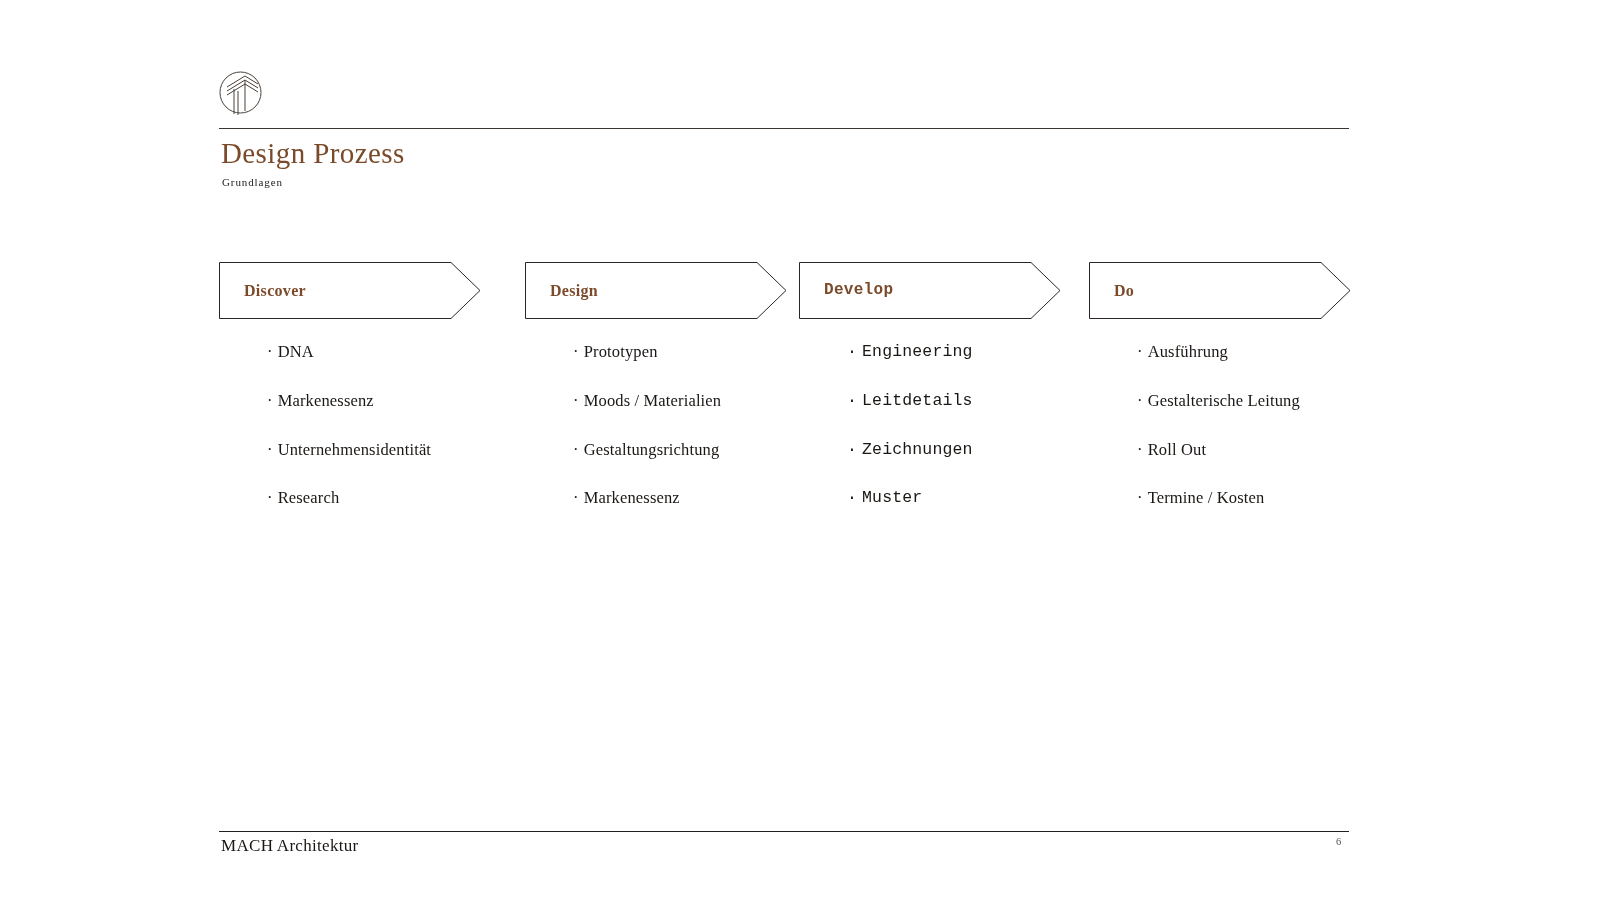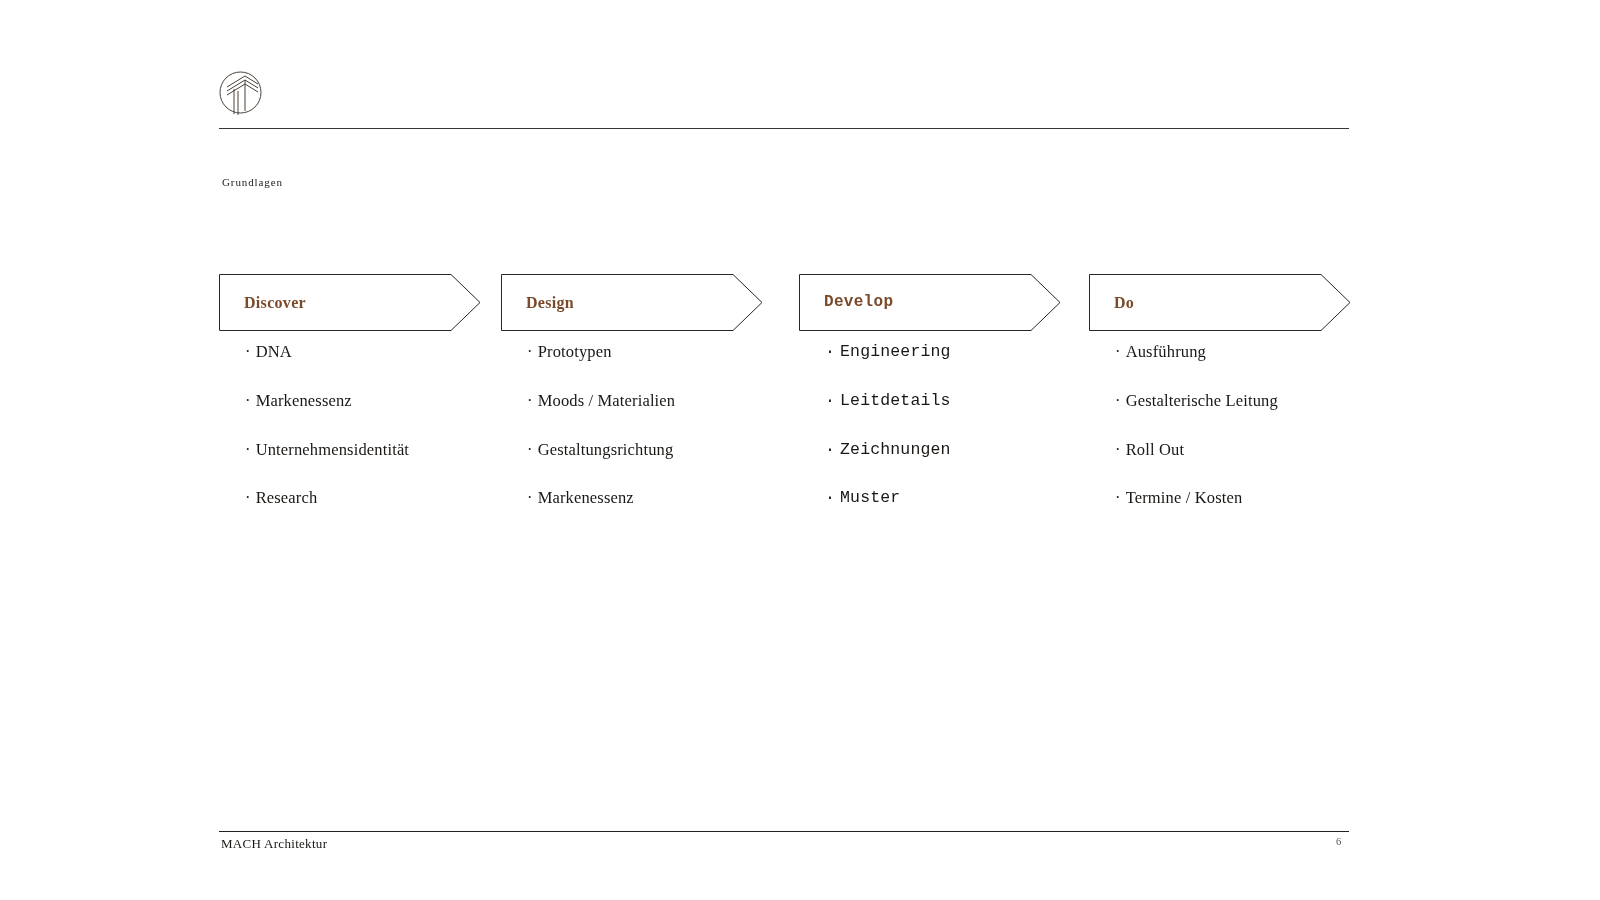--- a/index.html
+++ b/index.html
@@ -74,29 +74,28 @@
     top: 262px;
     width: 1140px;
     height: 260px;
   }
   .phase {
     position: absolute;
     top: 0;
     width: 285px;
   }
   .phase-0 { left: 0px; }
-  .phase-1 { left: 282px; }
+  .phase-1 { left: 306px; }
   .phase-2 { left: 580px; font-family: Liberation Mono, monospace; }
   .phase-3 { left: 870px; }
 
   .chevron {
     position: relative;
     width: 262px;
     height: 74px;
-    margin-top: 12px;
   }
   .chevron svg {
     position: absolute;
     left: 0; top: 0;
     display: block;
   }
   .chevron-label {
     position: absolute;
     left: 25px;
     top: 0;
@@ -115,41 +114,42 @@
     top: 80px;
     width: 280px;
   }
   .item {
     font-size: 16.5px;
     color: #1a1714;
     line-height: 1.2;
     margin-bottom: 29px;
     white-space: nowrap;
     letter-spacing: 0.15px;
+    margin-left: 22px;
   }
   .item .dot {
     display: inline-block;
     margin-right: 5px;
     color: #1a1714;
   }
 
   
   .footer-rule {
     position: absolute;
     left: 219px;
     top: 831px;
     width: 1130px;
     height: 0;
     border-top: 1px solid #23201d;
   }
   .footer-left {
     position: absolute;
     left: 221px;
     top: 836px;
-    font-size: 13px;
+    font-size: 17px;
     letter-spacing: 0.3px;
     color: #1a1714;
     white-space: nowrap;
   }
   .footer-right {
     position: absolute;
     left: 1336px;
     top: 836px;
     width: 20px;
     text-align: left;
@@ -169,20 +169,21 @@
       <path d="M8 21 L26 10 L39 18" stroke="#4a4038" stroke-width="1" fill="none"></path>
       <path d="M8 25 L26 14 L39 22" stroke="#4a4038" stroke-width="1" fill="none"></path>
       <path d="M15 19 L15 44" stroke="#4a4038" stroke-width="1" fill="none"></path>
       <path d="M19 21 L19 45" stroke="#4a4038" stroke-width="1" fill="none"></path>
       <path d="M26 10 L26 41" stroke="#4a4038" stroke-width="1" fill="none"></path>
     </svg>
   </div>
 
   <div class="header-rule"></div>
 
+  <div class="title">Design Prozess</div>
   <div class="subtitle">Grundlagen</div>
 
   <div class="phases">
 
     <div class="phase phase-0">
       <div class="chevron">
         <svg width="262" height="57" viewBox="0 0 262 57" xmlns="http://www.w3.org/2000/svg">
           <path d="M0.5 0.5 H232 L261 28.5 L232 56.5 H0.5 Z" fill="#ffffff" stroke="#2b2623" stroke-width="1"></path>
         </svg>
         <div class="chevron-label">Discover</div>

